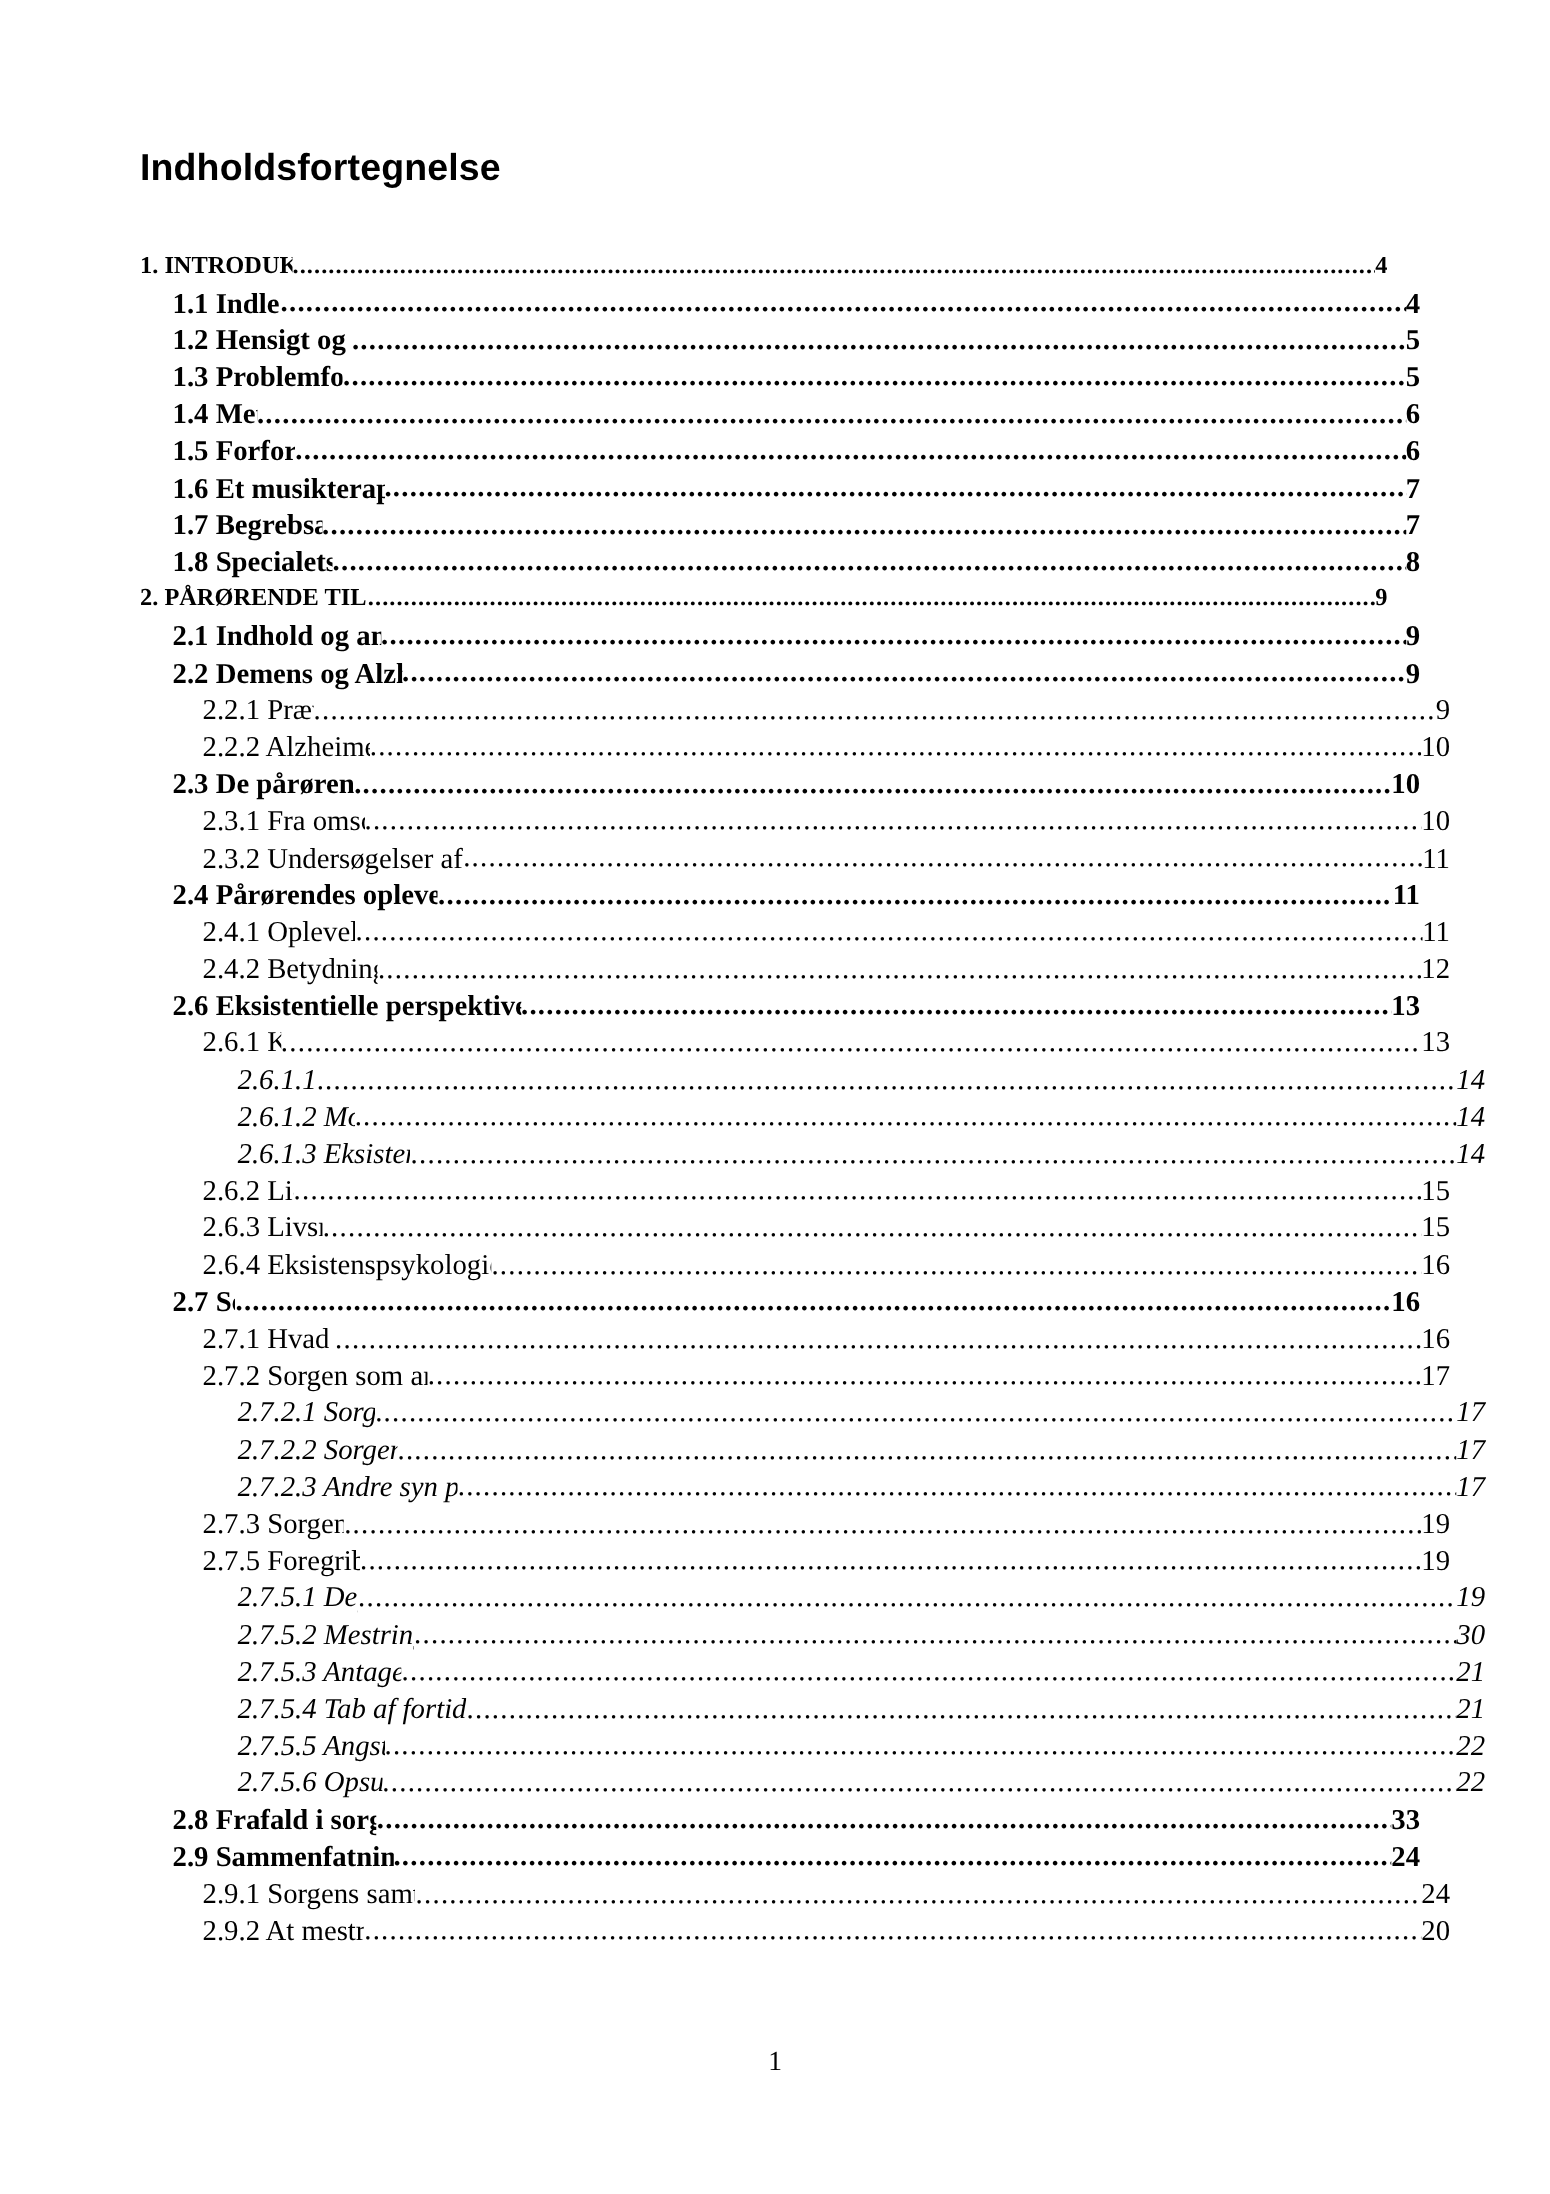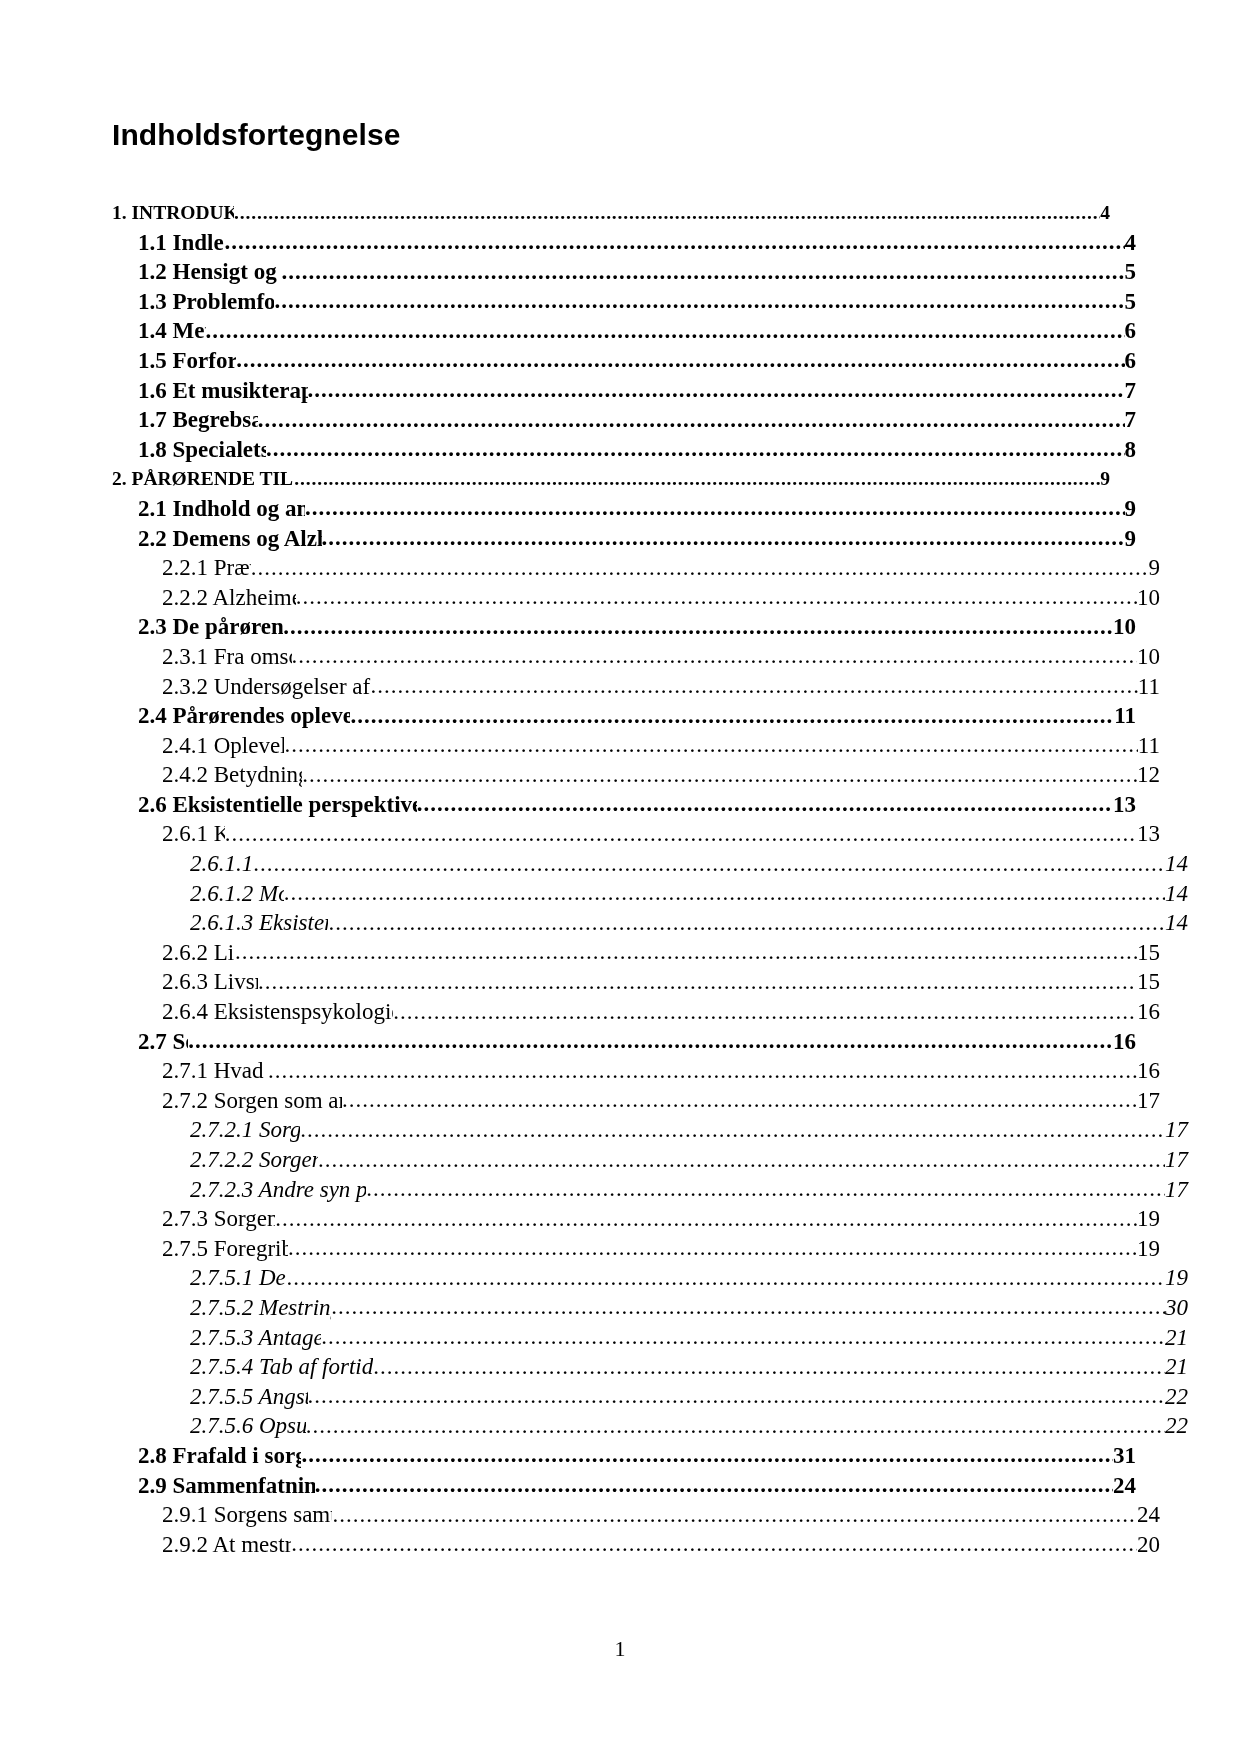--- a/index.html
+++ b/index.html
@@ -322,21 +322,21 @@
         <span class="toc-page">22</span>
       </div>
       <div class="toc-entry lvl4">
         <span class="toc-label">2.7.5.6 Opsummering</span>
         <span class="toc-leader" aria-hidden="true">...........................................................................................................................................................................................................................</span>
         <span class="toc-page">22</span>
       </div>
       <div class="toc-entry lvl2">
         <span class="toc-label">2.8 Frafald i sorggruppeterapi</span>
         <span class="toc-leader" aria-hidden="true">...........................................................................................................................................................................................................................</span>
-        <span class="toc-page">31</span>
+        <span class="toc-page">33</span>
       </div>
       <div class="toc-entry lvl2">
         <span class="toc-label">2.9 Sammenfatning og diskussion</span>
         <span class="toc-leader" aria-hidden="true">...........................................................................................................................................................................................................................</span>
         <span class="toc-page">24</span>
       </div>
       <div class="toc-entry lvl3">
         <span class="toc-label">2.9.1 Sorgens samtidige processer</span>
         <span class="toc-leader" aria-hidden="true">...........................................................................................................................................................................................................................</span>
         <span class="toc-page">24</span>

